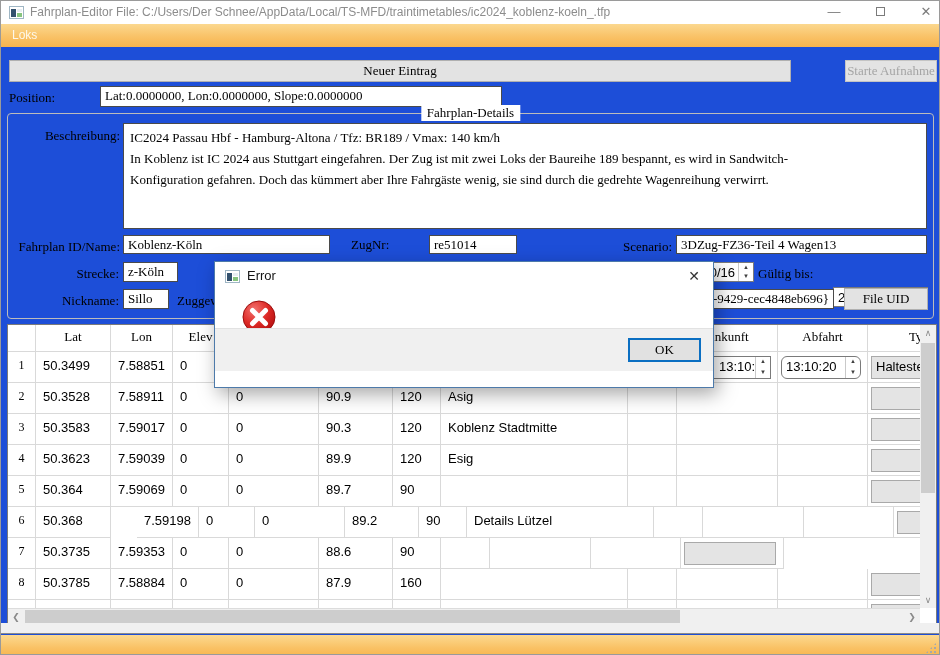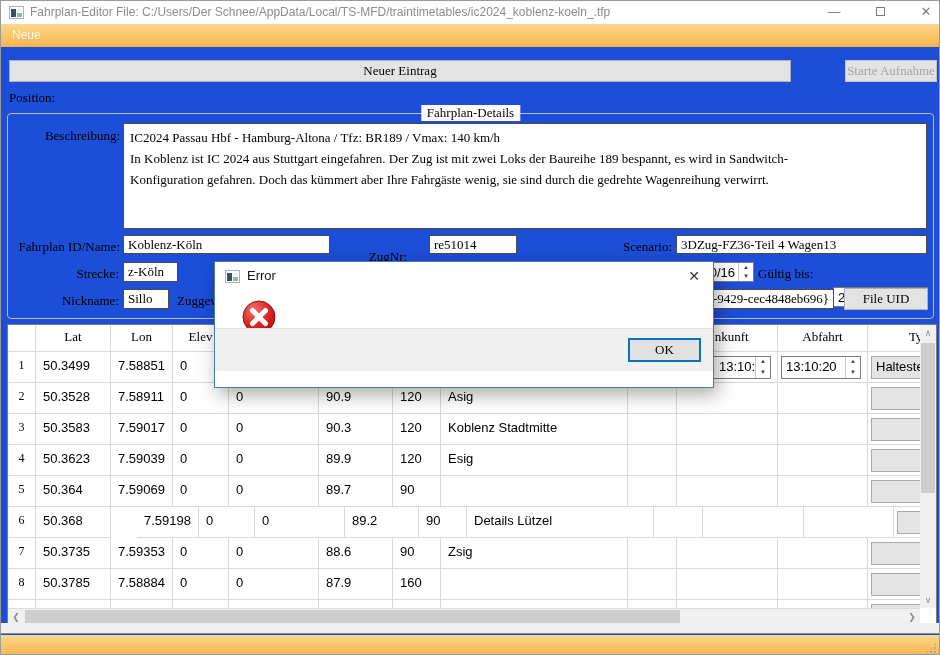--- a/index.html
+++ b/index.html
@@ -87,40 +87,41 @@
         <div class="t"></div>
         <div class="g"></div>
       </div>
     <div class="title-text">Fahrplan-Editor File: C:/Users/Der Schnee/AppData/Local/TS-MFD/traintimetables/ic2024_koblenz-koeln_.tfp</div>
     <div class="winbtn btn-min">—</div>
     <div class="winbtn btn-max"><span></span></div>
     <div class="winbtn btn-close">✕</div>
   </div>
 
   <div class="menubar">
-    <div class="menu-file">Neue</div>
+    <div class="menu-file">Loks</div>
   </div>
 
   <div class="gbtn btn-neuer serif">Neuer Eintrag</div>
   <div class="gbtn btn-starte serif">Starte Aufnahme</div>
 
   <div class="lbl serif" style="left:8px; top:89px;">Position:</div>
+  <div class="tbox" style="left:99px; top:85px; width:402px; height:21px;">Lat:0.0000000, Lon:0.0000000, Slope:0.0000000</div>
 
   <div class="groupbox">
     <div class="legend serif">Fahrplan-Details</div>
   </div>
 
   <div class="lbl serif" style="left:33px; top:127px; width:86px; text-align:right;">Beschreibung:</div>
   <div class="tbox" style="left:122px; top:122px; width:804px; height:106px; white-space:pre-line; line-height:21px; padding:3px 6px;">IC2024 Passau Hbf - Hamburg-Altona / Tfz: BR189 / Vmax: 140 km/h
 In Koblenz ist IC 2024 aus Stuttgart eingefahren. Der Zug ist mit zwei Loks der Baureihe 189 bespannt, es wird in Sandwitch-
 Konfiguration gefahren. Doch das kümmert aber Ihre Fahrgäste wenig, sie sind durch die gedrehte Wagenreihung verwirrt.</div>
 
   <div class="lbl serif" style="left:12px; top:238px; width:107px; text-align:right;">Fahrplan ID/Name:</div>
   <div class="tbox" style="left:122px; top:234px; width:207px; height:19px;">Koblenz-Köln</div>
-  <div class="lbl serif" style="left:350px; top:248px; width:74px; text-align:center;">ZugNr:</div>
+  <div class="lbl serif" style="left:350px; top:236px; width:74px; text-align:left;">ZugNr:</div>
   <div class="tbox" style="left:428px; top:234px; width:88px; height:19px;">re51014</div>
   <div class="lbl serif" style="left:590px; top:238px; width:81px; text-align:right;">Scenario:</div>
   <div class="tbox" style="left:675px; top:234px; width:251px; height:19px;">3DZug-FZ36-Teil 4 Wagen13</div>
 
   <div class="lbl serif" style="left:40px; top:265px; width:78px; text-align:right;">Strecke:</div>
   <div class="tbox" style="left:122px; top:261px; width:55px; height:20px;">z-Köln</div>
   <div class="spinbox" style="left:648px; top:261px; width:105px; height:20px;">
     <div class="spin-val" style="text-align:right; padding-right:3px;">2021/10/16</div>
     <div class="spin-ctl">
       <div>▲</div>
@@ -168,21 +169,21 @@
           <div class="tcell" style="width: 101px; height: 31px; position: relative;">
             <div class="spinbox" style="left: 3px; top: 4px; right: 6px; height: 23px;">
               <div class="spin-val" style="padding-left:38px">13:10:00</div>
               <div class="spin-ctl">
                 <div>▲</div>
                 <div>▼</div>
               </div>
             </div>
           </div>
           <div class="tcell" style="width: 90px; height: 31px; position: relative;">
-            <div class="spinbox" style="left: 3px; top: 4px; right: 6px; height: 23px;">
+            <div class="spinbox" style="left: 3px; top: 4px; right: 6px; height: 23px; border-radius: 6px;">
               <div class="spin-val" style="padding-left:4px">13:10:20</div>
               <div class="spin-ctl">
                 <div>▲</div>
                 <div>▼</div>
               </div>
             </div>
           </div>
           <div class="tcell" style="width: 103px; height: 31px; position: relative;">
             <div class="combo cell-combo" style="left: 3px; top: 4px; width: 92px; height: 23px;">Haltestelle</div>
           </div>
@@ -268,21 +269,20 @@
           </div>
         </div>
         <div class="trow" style="top: 213px; height: 31px;">
           <div class="tcell numcell" style="width: 28px; height: 31px; position: relative;">7</div>
           <div class="tcell" style="width: 75px; height: 31px; position: relative;">50.3735</div>
           <div class="tcell" style="width: 62px; height: 31px; position: relative;">7.59353</div>
           <div class="tcell" style="width: 56px; height: 31px; position: relative;">0</div>
           <div class="tcell" style="width: 90px; height: 31px; position: relative;">0</div>
           <div class="tcell" style="width: 74px; height: 31px; position: relative;">88.6</div>
           <div class="tcell" style="width: 48px; height: 31px; position: relative;">90</div>
-          <div class="tcell" style="width: 187px; height: 31px; position: relative;">Zsig</div>
           <div class="tcell" style="width: 49px; height: 31px; position: relative;"></div>
           <div class="tcell" style="width: 101px; height: 31px; position: relative;"></div>
           <div class="tcell" style="width: 90px; height: 31px; position: relative;"></div>
           <div class="tcell" style="width: 103px; height: 31px; position: relative;">
             <div class="combo cell-combo" style="left: 3px; top: 4px; width: 92px; height: 23px;"></div>
           </div>
         </div>
         <div class="trow" style="top: 244px; height: 31px;">
           <div class="tcell numcell" style="width: 28px; height: 31px; position: relative;">8</div>
           <div class="tcell" style="width: 75px; height: 31px; position: relative;">50.3785</div>

